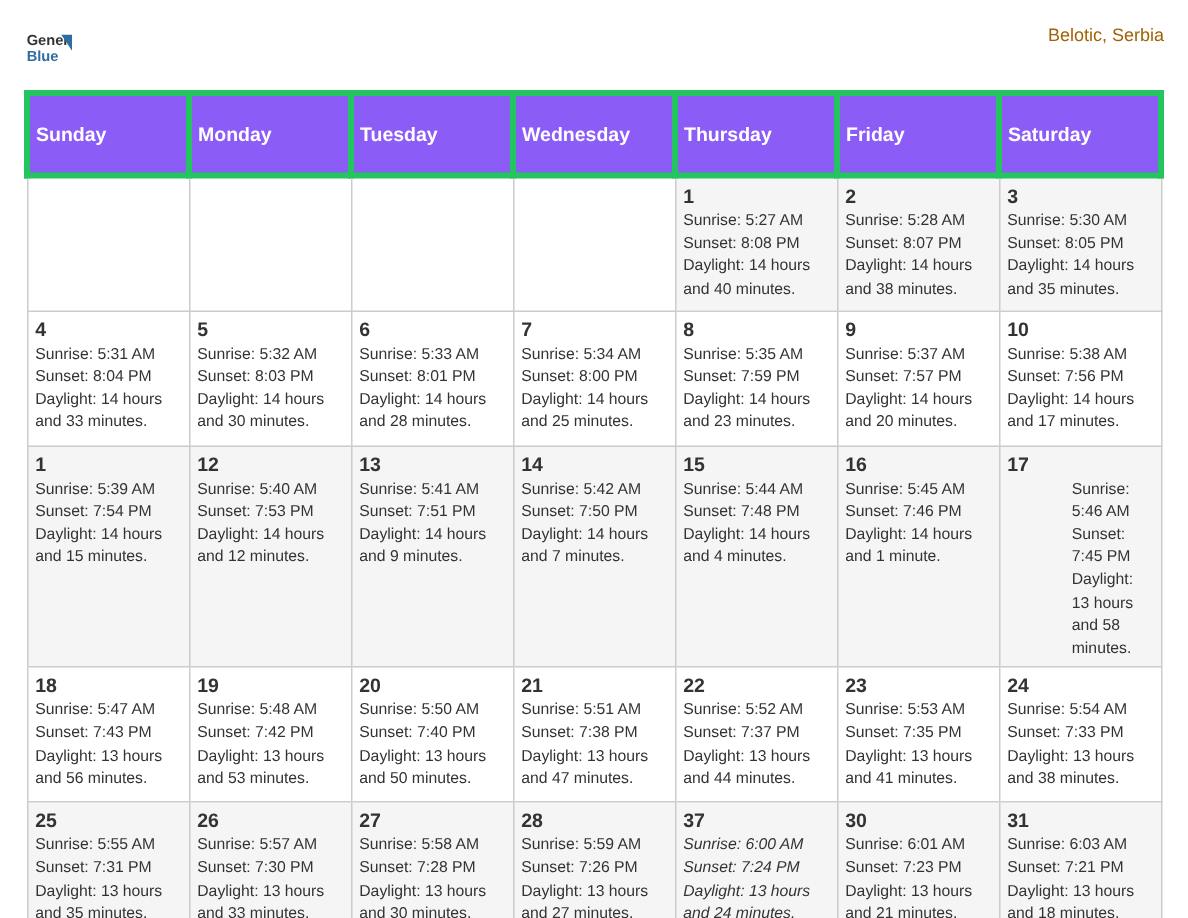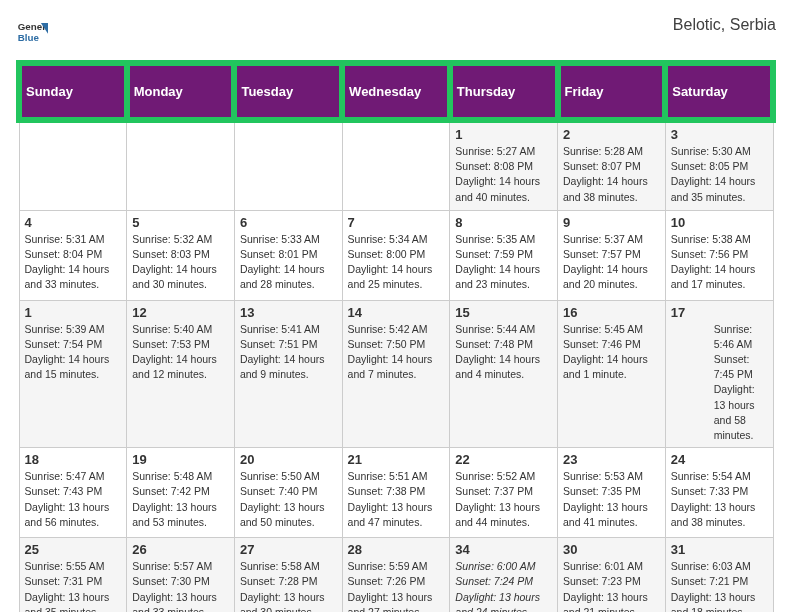--- a/index.html
+++ b/index.html
@@ -20,34 +20,34 @@
       display: flex;
       align-items: center;
       gap: 4px;
     }
     .logo-icon {
       width: 32px;
       height: 32px;
     }
     .title-block { text-align: right; }
     .month-year { font-size: 38px; color: #333; font-weight: 300; }
-    .location { font-size: 16px; color: #404040; }
+    .location { font-size: 12px; color: #a16207; }
     table {
       width: 100%;
       border-collapse: collapse;
       table-layout: fixed;
     }
     thead tr th {
-      background-color: #701a75;
+      background-color: #8b5cf6;
       color: #fff;
       font-size: 13px;
       font-weight: bold;
       padding: 18px 4px;
       text-align: left;
-      border: 6px solid #22c55e;
+      border: 4px solid #22c55e;
     }
     tbody tr td {
       vertical-align: top;
       padding: 4px 5px;
       border: 1px solid #ccc;
       font-size: 11px;
       color: #333;
       height: 90px;
       background: #fff;
     }
@@ -303,21 +303,21 @@
 and 30 minutes.</div>
         </td>
         <td>
           <span class="day-number">28</span>
           <div class="cell-info" style="white-space: pre-line;">Sunrise: 5:59 AM
 Sunset: 7:26 PM
 Daylight: 13 hours
 and 27 minutes.</div>
         </td>
         <td>
-          <span class="day-number">34</span>
+          <span class="day-number">37</span>
           <div class="cell-info" style="white-space: pre-line; font-style: italic;">Sunrise: 6:00 AM
 Sunset: 7:24 PM
 Daylight: 13 hours
 and 24 minutes.</div>
         </td>
         <td>
           <span class="day-number">30</span>
           <div class="cell-info" style="white-space: pre-line;">Sunrise: 6:01 AM
 Sunset: 7:23 PM
 Daylight: 13 hours

